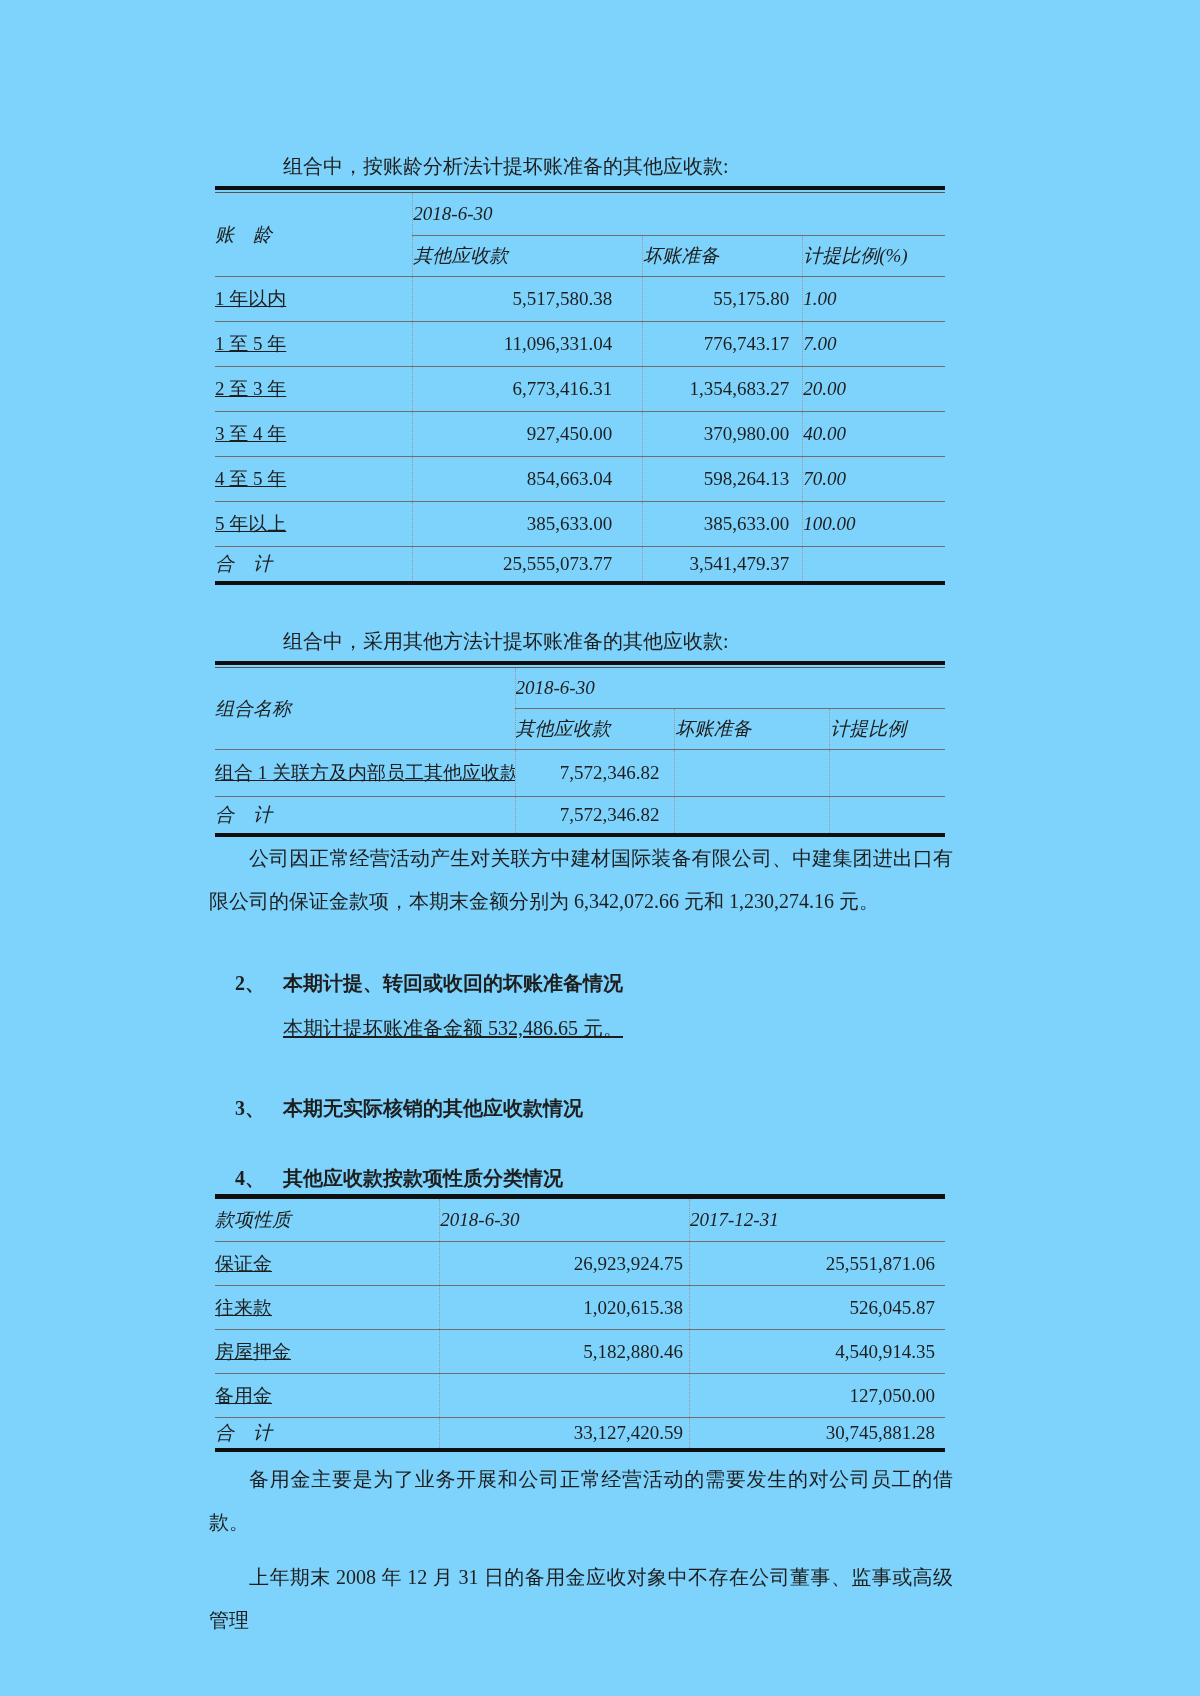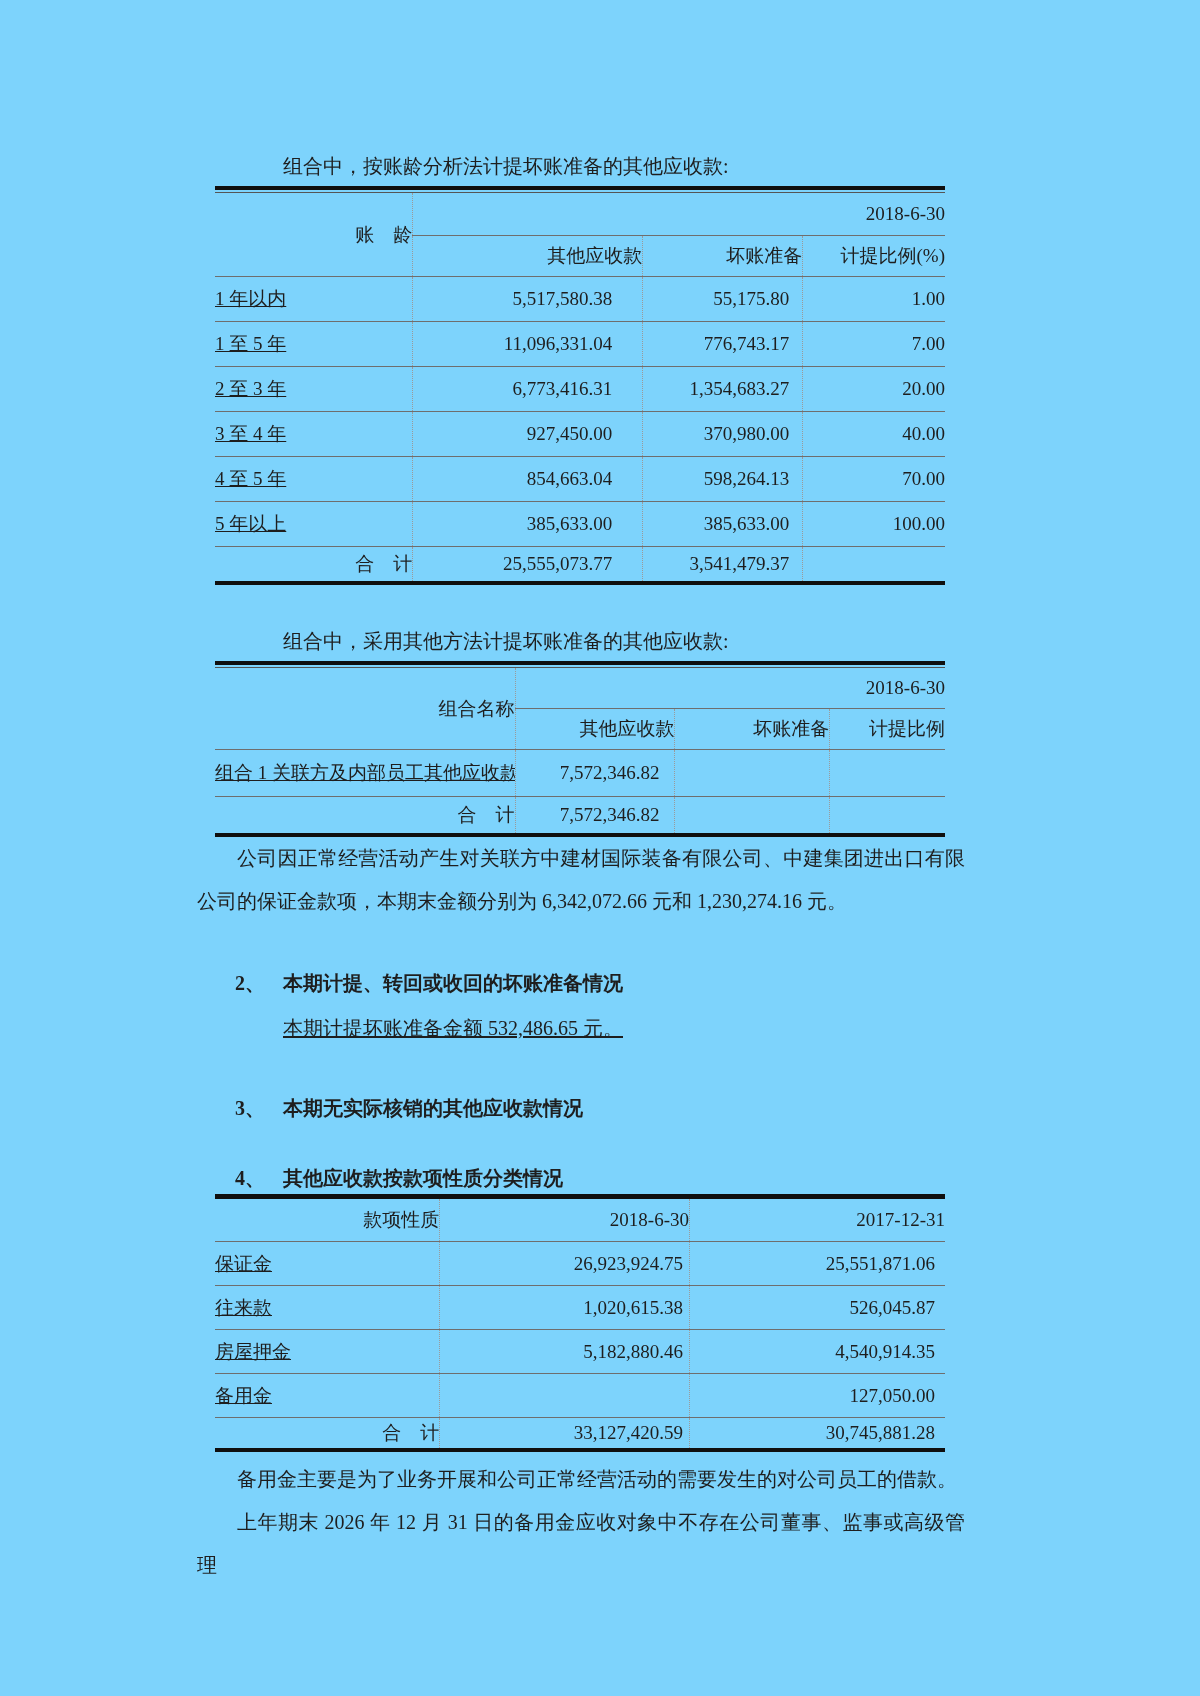--- a/index.html
+++ b/index.html
@@ -7,37 +7,37 @@
     position:relative;
     width:1200px; height:1696px;
     box-sizing:border-box;
     background:#7dd3fc;
     color:#1e1e1e;
     font-family:"Liberation Serif","DejaVu Serif",serif;
     padding:152px 235px 0 197px;
     overflow:hidden;
   }
   .intro-line { font-size:20px; line-height:28px; padding-left:86px; margin:0; }
-  .para { font-size:20px; line-height:43px; text-indent:40px; text-align:justify; margin:0; }
+  .para { font-size:20px; line-height:43px; text-indent:40px; text-align:justify; margin:12px; }
   .heading { display:flex; font-weight:bold; font-size:20px; line-height:28px; padding-left:38px; }
   .heading .h-num { width:48px; flex:0 0 48px; }
 
   .rule-wrap { width:730px; margin-left:18px; }
   .rule-thick { height:4px; background:#0f0f0f; }
   .rule-gap { height:2px; }
   .rule-thick-only { height:5px; background:#0f0f0f; }
 
   table.fin { width:730px; margin-left:18px; border-collapse:collapse; table-layout:fixed;
               font-size:19px; color:#1e1e1e; border-top:1px solid #555;
               border-bottom:4px solid #0f0f0f; }
   table.fin.no-topthin { border-top:none; }
   table.fin td { padding:0; vertical-align:middle; overflow:hidden; white-space:nowrap; }
   .vl { border-left:1px dotted #9a9a9a; }
   .hb { border-bottom:1px solid #6e6e6e; }
-  .ctr { text-align:right; }
+  .ctr { text-align:left;font-style:italic; }
   .lbl { text-align:left; padding-left:12px;text-decoration:underline; }
   .num { text-align:right; }
 
   .t1 .r-period td { height:42px; }
   .t1 .r-sub td { height:40px; }
   .t1 .r-data td { height:44px; }
   .t1 .r-total td { height:34px; }
   .t1 .num-a { padding-right:30px; }
   .t1 .num-b { padding-right:13px; }
 
@@ -232,15 +232,15 @@
       </tr>
       <tr class="r-total">
         <td class="ctr">合　计</td>
         <td class="vl num num-a">33,127,420.59</td>
         <td class="vl num num-b">30,745,881.28</td>
       </tr>
     </tbody>
   </table>
 
   <p class="para mt-fnote">备用金主要是为了业务开展和公司正常经营活动的需要发生的对公司员工的借款。</p>
-  <p class="para">上年期末 2026 年 12 月 31 日的备用金应收对象中不存在公司董事、监事或高级管理</p>
+  <p class="para">上年期末 2008 年 12 月 31 日的备用金应收对象中不存在公司董事、监事或高级管理</p>
 
 </div>
 
 </body></html>

